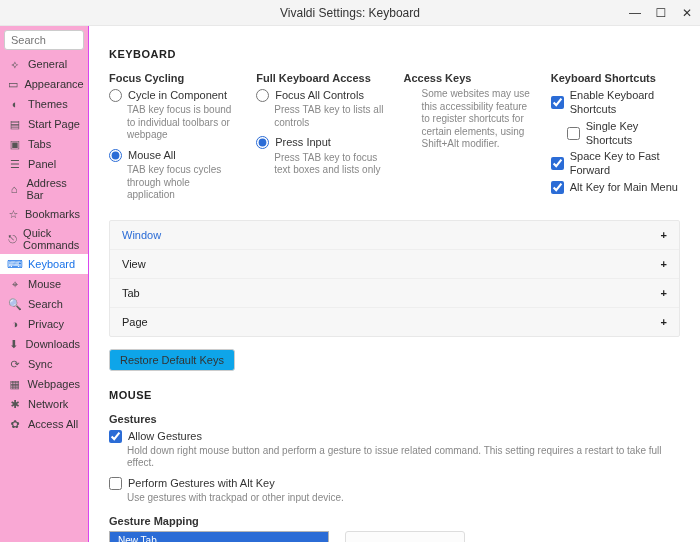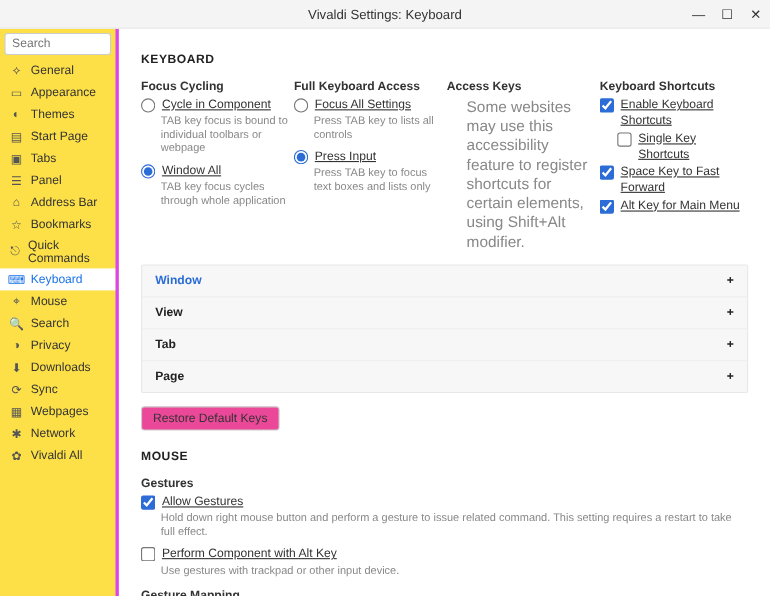--- a/index.html
+++ b/index.html
@@ -2,45 +2,45 @@
 <html><head>
 <meta charset="utf-8">
 <style>
 * { box-sizing: border-box; margin: 0; padding: 0; font-family: -apple-system, BlinkMacSystemFont, "Segoe UI", Arial, sans-serif; }
 body { width: 700px; height: 542px; overflow: hidden; background: #fff; font-size: 11px; color: #333; }
 .titlebar { height: 26px; background: #f4f4f4; display: flex; align-items: center; justify-content: center; position: relative; border-bottom: 1px solid #e8e8e8; }
 .titlebar-title { font-size: 12px; color: #333; }
 .window-controls { position: absolute; right: 4px; top: 0; display: flex; gap: 8px; height: 26px; align-items: center; }
 .window-controls span { width: 18px; text-align: center; font-size: 12px; color: #333; cursor: pointer; }
 .app { display: flex; height: 516px; }
-.sidebar { width: 108px; background: #fde047; border-right: 3px solid #d946ef; display: flex; flex-direction: column; }
+.sidebar { width: 89px; background: #f9a8d4; border-right: 1px solid #d946ef; display: flex; flex-direction: column; }
 .search { margin: 4px; }
 .search input { width: 100%; padding: 3px 6px; font-size: 11px; border: 1px solid #ccc; border-radius: 3px; background: #fff; color: #888; }
 .nav { flex: 1; overflow: auto; }
 .nav-item { display: flex; align-items: center; gap: 6px; padding: 3px 8px; cursor: pointer; color: #333; font-size: 11px; }
 .nav-item .ico { width: 14px; height: 14px; display: inline-flex; align-items: center; justify-content: center; color: #555; }
 .nav-item.active { background: #fff; color: #1a73e8; }
 .nav-item.active .ico { color: #1a73e8; }
 .content { flex: 1; overflow: auto; padding: 12px 20px 20px 20px; }
 h2.section { font-size: 11px; font-weight: 700; letter-spacing: 0.5px; color: #222; margin: 10px 0 12px; }
 .subhead { font-size: 11px; font-weight: 700; color: #333; margin-bottom: 4px; }
-.cols { display: flex; gap: 4px; margin-bottom: 12px; }
+.cols { display: flex; gap: 18px; margin-bottom: 12px; }
 .col { flex: 1; min-width: 0; }
-.radio, .check { display: flex; align-items: flex-start; gap: 6px; margin-bottom: 2px; text-decoration: underline; }
+.radio, .check { display: flex; align-items: center; gap: 6px; margin-bottom: 2px; }
 .radio input, .check input { margin-top: 1px; accent-color: #2b6cd6; }
 .radio label, .check label { font-size: 11px; line-height: 1.3; }
 .desc { font-size: 10px; color: #888; line-height: 1.25; margin: 0 0 6px 18px; }
-.access-desc { font-size: 14px; color: #888; line-height: 1.25; margin-left: 18px; }
+.access-desc { font-size: 10px; color: #888; line-height: 1.25; margin-left: 18px; }
 .acc-group { background: #f7f7f7; border: 1px solid #e8e8e8; border-radius: 2px; margin-bottom: 12px; }
 .acc-row { display: flex; justify-content: space-between; align-items: center; padding: 8px 12px; border-bottom: 1px solid #eee; cursor: pointer; }
 .acc-row:last-child { border-bottom: none; }
-.acc-row .label { font-size: 11px; font-weight: 700; color: #222; }
+.acc-row .label { font-size: 11px; font-weight: 400; color: #222; }
 .acc-row.current .label { color: #2b6cd6; }
 .acc-row .plus { font-weight: 700; color: #222; }
-.btn { display: inline-block; padding: 4px 10px; border: 1px solid #ccc; border-radius: 3px; background: #ec4899; font-size: 11px; cursor: pointer; color: #333; }
+.btn { display: inline-block; padding: 4px 10px; border: 1px solid #ccc; border-radius: 3px; background: #0ea5e9; font-size: 11px; cursor: pointer; color: #333; }
 .gesture-row { display: flex; gap: 16px; align-items: flex-start; }
 .gesture-list-wrap { width: 220px; border: 1px solid #b5b5b5; height: 122px; overflow-y: scroll; background: #fff; }
 .gesture-item { padding: 3px 8px; font-size: 10px; cursor: pointer; white-space: nowrap; }
 .gesture-item.selected { background: #2b6cd6; color: #fff; }
 .preview { width: 120px; height: 122px; border: 1px solid #ddd; border-radius: 3px; background: #fcfcfc; position: relative; }
 .indent-check .desc { margin-left: 18px; }
 </style>
 </head>
 <body>
 
@@ -122,49 +122,49 @@
         <div class="nav-item">
           <span class="ico">▦</span>
           <span>Webpages</span>
         </div>
         <div class="nav-item">
           <span class="ico">✱</span>
           <span>Network</span>
         </div>
         <div class="nav-item">
           <span class="ico">✿</span>
-          <span>Vivaldi All</span>
+          <span>Access All</span>
         </div>
       </div>
   </aside>
 
   <main class="content">
     <h2 class="section">KEYBOARD</h2>
 
     <div class="cols">
 
       <div class="col">
         <div class="subhead">Focus Cycling</div>
         <div class="radio">
           <input type="radio" name="fc" style="">
           <label>Cycle in Component</label>
         </div>
         <div class="desc">TAB key focus is bound to individual toolbars or webpage</div>
         <div class="radio">
           <input type="radio" name="fc" checked="" style="">
-          <label>Window All</label>
+          <label>Mouse All</label>
         </div>
         <div class="desc">TAB key focus cycles through whole application</div>
       </div>
 
       <div class="col">
         <div class="subhead">Full Keyboard Access</div>
         <div class="radio">
           <input type="radio" name="fk" style="">
-          <label>Focus All Settings</label>
+          <label>Focus All Controls</label>
         </div>
         <div class="desc">Press TAB key to lists all controls</div>
         <div class="radio">
           <input type="radio" name="fk" checked="" style="">
           <label>Press Input</label>
         </div>
         <div class="desc">Press TAB key to focus text boxes and lists only</div>
       </div>
 
       <div class="col">
@@ -218,21 +218,21 @@
 
     <div class="subhead">Gestures</div>
     <div class="indent-check">
       <div class="check">
         <input type="checkbox" checked="" style="">
         <label>Allow Gestures</label>
       </div>
       <div class="desc">Hold down right mouse button and perform a gesture to issue related command. This setting requires a restart to take full effect.</div>
       <div class="check">
         <input type="checkbox" style="">
-        <label>Perform Component with Alt Key</label>
+        <label>Perform Gestures with Alt Key</label>
       </div>
       <div class="desc">Use gestures with trackpad or other input device.</div>
     </div>
 
     <div class="subhead" style="margin-top:10px;">Gesture Mapping</div>
     <div class="gesture-row">
       <div class="gesture-list-wrap" id="gesture-list">
           <div class="gesture-item selected">New Tab</div>
         </div>
       <div class="preview">

